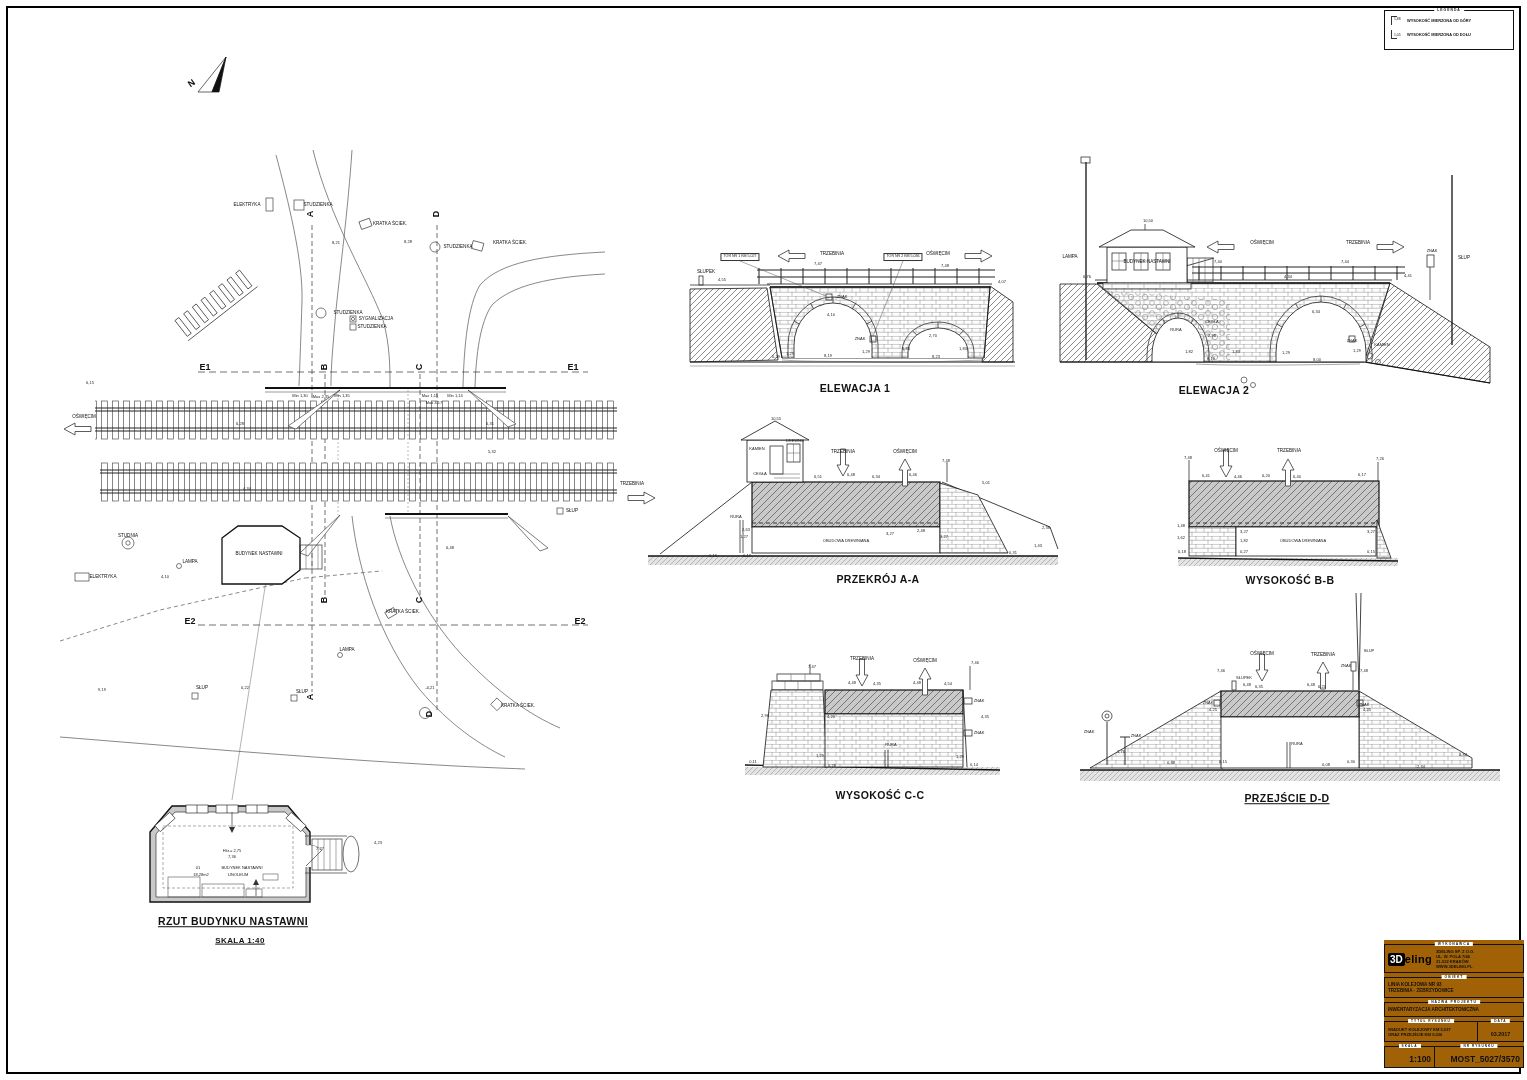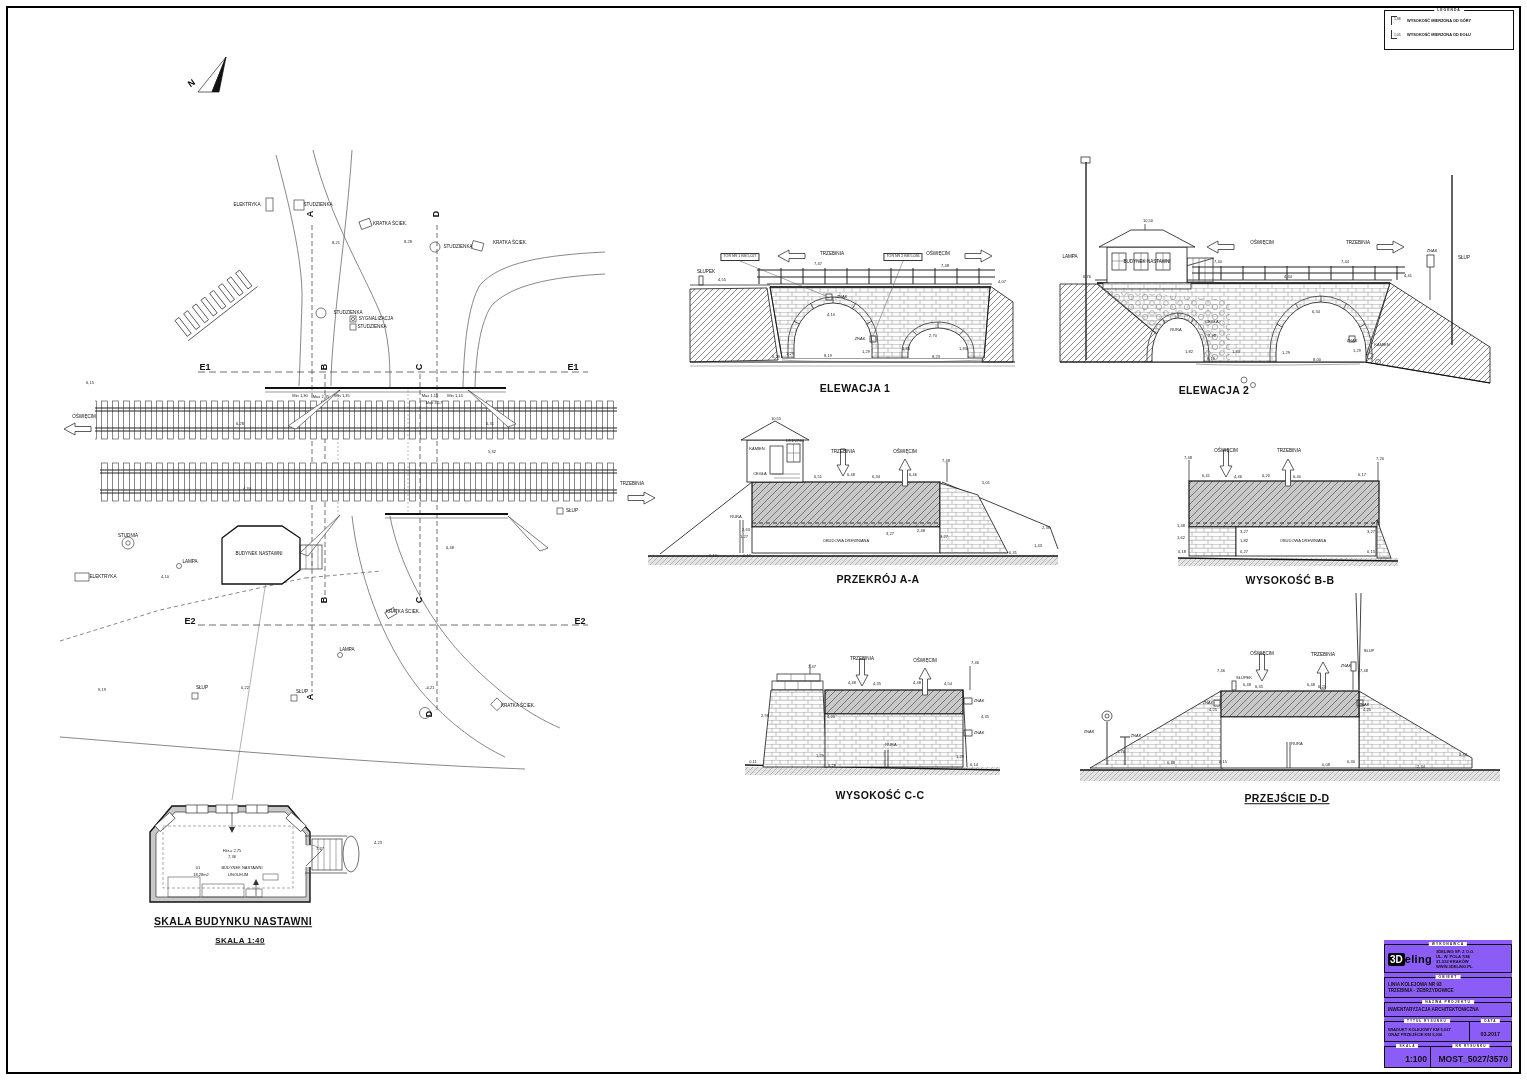--- a/index.html
+++ b/index.html
@@ -21,21 +21,21 @@
        font-size:3.4px;letter-spacing:1px;font-weight:bold;color:#222;white-space:nowrap;}
   .leg-row{display:flex;align-items:center;gap:4px;margin:5px 4px 0 4px;}
   .leg-sym{width:14px;height:9px;position:relative;flex:0 0 14px;}
   .leg-sym .tick{position:absolute;left:2px;top:0;width:5px;height:8px;border-left:.8px solid #333;}
   .leg-sym.bot .tick{border-left:.8px solid #333;border-bottom:.8px solid #333;}
   .leg-sym.top .tick{border-left:.8px solid #333;border-top:.8px solid #333;}
   .leg-sym .v{position:absolute;left:5px;top:1px;font-size:3.4px;color:#222;}
   .leg-sym.bot .v{top:3px;}
   .leg-txt{font-size:3.9px;font-weight:bold;color:#111;white-space:nowrap;}
   
-  #titleblock{position:absolute;left:1384px;top:940px;width:128px;background:#8b5cf6;}
+  #titleblock{position:absolute;left:1384px;top:940px;width:140px;background:#a16207;}
   .tb-sec{position:relative;border:1.2px solid #111;margin-top:4px;padding:4px 3px 3px 3px;}
   .tb-logo-row{display:flex;align-items:center;gap:4px;}
   .logo{display:flex;align-items:center;flex:0 0 auto;}
   .logo3d{display:inline-block;background:#000;color:#fff;font-weight:bold;font-size:10px;
           padding:1px 2px;border-radius:2px;}
   .logo-rest{font-size:11px;font-weight:bold;color:#000;letter-spacing:.3px;}
   .tb-company{font-size:4.1px;font-weight:bold;line-height:1.25;}
   .tb-line{font-size:4.6px;font-weight:bold;line-height:1.3;}
   .tb-split{display:flex;gap:0;padding:0;}
   .tb-cell{position:relative;padding:5px 3px 3px 3px;flex:1;}
@@ -583,21 +583,21 @@
       <span class="lab d" style="left: 1421px; top: 767px; transform: translate(-50%, -50%);">2,34</span>
       <span class="lab d" style="left: 1463px; top: 755px; transform: translate(-50%, -50%);">0,84</span>
     </div>
   <div class="lab-layer">
       <span class="lab t" style="left: 855px; top: 389px; transform: translate(-50%, -50%);">ELEWACJA 1</span>
       <span class="lab t" style="left: 1214px; top: 391px; transform: translate(-50%, -50%);">ELEWACJA 2</span>
       <span class="lab t" style="left: 878px; top: 580px; transform: translate(-50%, -50%);">PRZEKRÓJ A-A</span>
       <span class="lab t" style="left: 1290px; top: 581px; transform: translate(-50%, -50%);">WYSOKOŚĆ B-B</span>
       <span class="lab t" style="left: 880px; top: 796px; transform: translate(-50%, -50%);">WYSOKOŚĆ C-C</span>
       <span class="lab t u" style="left: 1287px; top: 799px; transform: translate(-50%, -50%);">PRZEJŚCIE D-D</span>
-      <span class="lab t u" style="left: 233px; top: 922px; transform: translate(-50%, -50%);">SKALA BUDYNKU NASTAWNI</span>
+      <span class="lab t u" style="left: 233px; top: 922px; transform: translate(-50%, -50%);">RZUT BUDYNKU NASTAWNI</span>
       <span class="lab t u s" style="left: 240px; top: 941px; transform: translate(-50%, -50%);">SKALA 1:40</span>
     </div>
 
   <div id="legend">
     <span class="cap">LEGENDA</span>
     <div class="leg-row">
       <span class="leg-sym top">
         <span class="tick"></span>
           <span class="v">1,88</span>
       </span>

